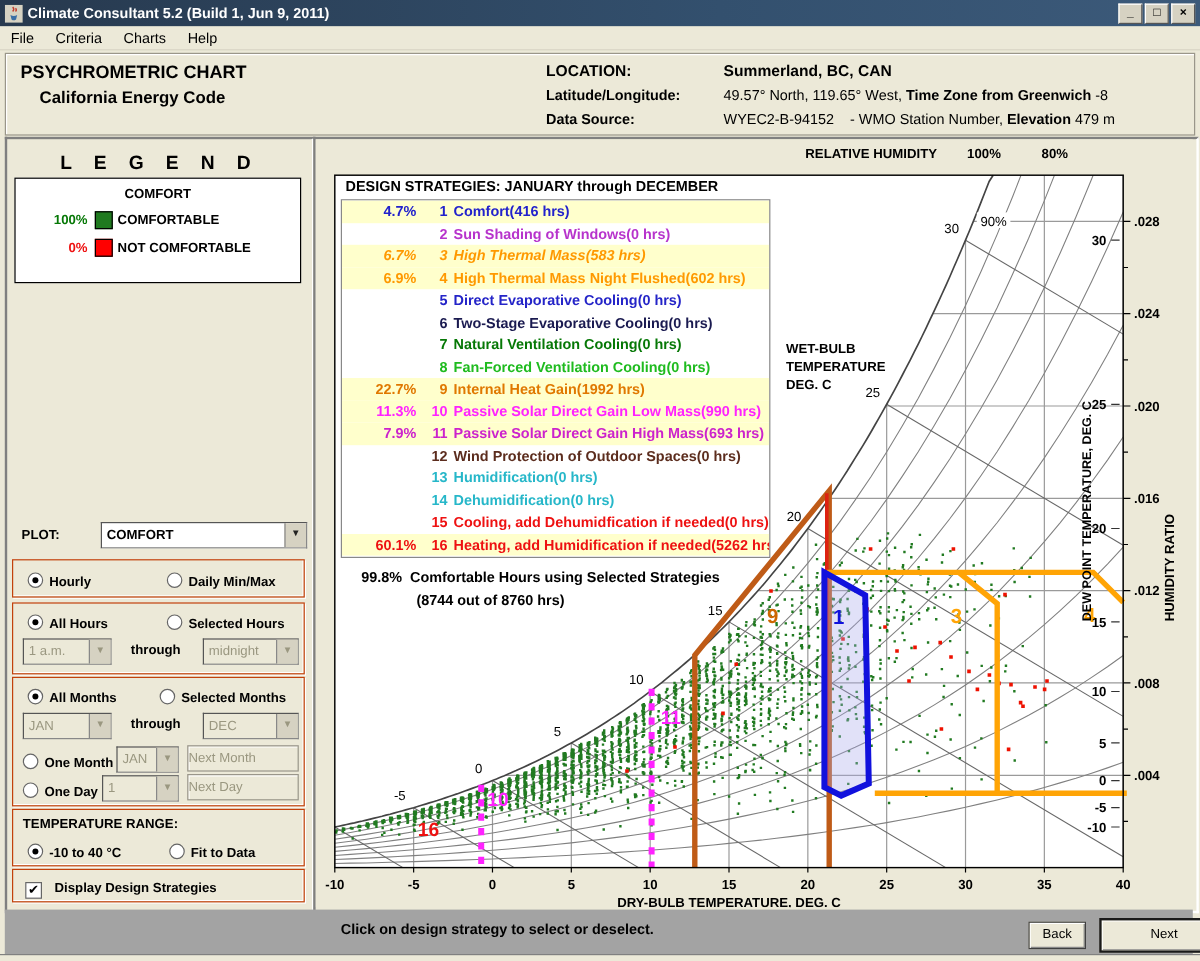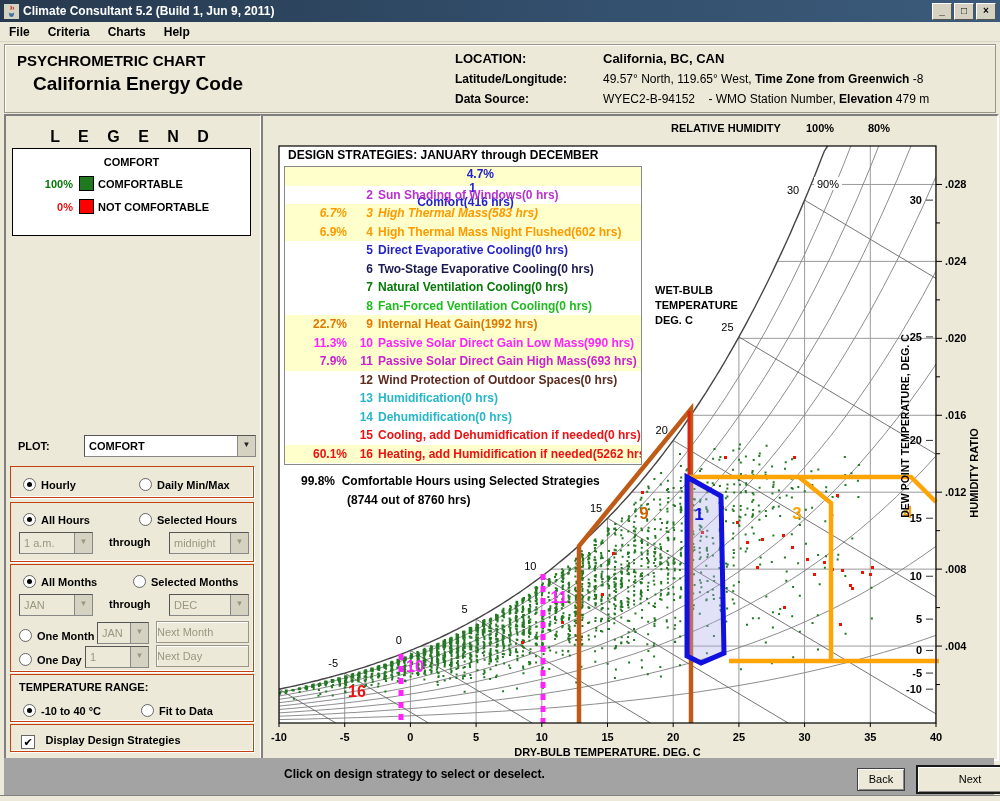--- a/index.html
+++ b/index.html
@@ -9,26 +9,26 @@
   .titlebar{position:absolute;left:0;top:0;width:1000px;height:22px;
     background:linear-gradient(90deg,#27394e,#33506e 60%,#3c5a7a);
     display:flex;align-items:center;color:#fff;}
   .titlebar .ttext{font-size:12px;font-weight:bold;margin-left:4px;}
   .javaicon{width:15px;height:15px;margin-left:4px;flex:0 0 auto;}
   .winbtns{position:absolute;right:4px;top:3px;display:flex;gap:2px;}
   .winbtn{width:18px;height:15px;background:#d6d2c2;border:1px solid #fff;
     border-right-color:#555;border-bottom-color:#555;font-size:10px;line-height:13px;
     text-align:center;font-weight:bold;color:#000;}
   .menubar{position:absolute;left:0;top:22px;width:1000px;height:19px;background:#ece9d8;
-    border-bottom:1px solid #d8d4c4;display:flex;align-items:center;font-weight:bold;}
+    border-bottom:1px solid #d8d4c4;display:flex;align-items:center;}
   .menubar span{font-size:12px;color:#000;padding:2px 9px;}
   .hdr{position:absolute;left:4px;top:44px;width:990px;height:67px;background:#ece9d8;
     border:1px solid #9a968a;box-shadow:1px 1px 0 #fff inset;}
   .hdr .t1{position:absolute;left:12px;top:7px;font-size:15px;font-weight:bold;}
-  .hdr .t2{position:absolute;left:28px;top:28px;font-size:19px;font-weight:bold;}
+  .hdr .t2{position:absolute;left:28px;top:28px;font-size:14px;font-weight:bold;}
   .hdr .lbl{position:absolute;font-size:12px;font-weight:bold;}
   .hdr .val{position:absolute;font-size:12px;}
   .sidebar{position:absolute;left:4px;top:114px;width:254px;height:643px;background:#ece9d8;
     border:2px solid;border-color:#808080 #fff #fff #808080;}
   .legend-title{position:absolute;left:0;top:12px;width:100%;text-align:center;
     font-size:16px;font-weight:bold;letter-spacing:7px;}
   .legend-box{position:absolute;left:6px;top:32px;width:237px;height:86px;background:#fff;
     border:1px solid #000;}
   .legend-box .ct{text-align:center;font-size:11px;font-weight:bold;margin-top:7px;}
   .lrow{display:flex;align-items:center;margin-top:8px;}
@@ -90,21 +90,21 @@
     <span>File</span>
     <span>Criteria</span>
     <span>Charts</span>
     <span>Help</span>
   </div>
 
 <div class="hdr">
   <div class="t1">PSYCHROMETRIC CHART</div>
   <div class="t2">California Energy Code</div>
   <div class="lbl" style="left:450px;top:6px;font-size:13px;">LOCATION:</div>
-  <div class="lbl" style="left:598px;top:6px;font-size:13px;">California, BC, CAN</div>
+  <div class="lbl" style="left:598px;top:6px;font-size:13px;">Summerland, BC, CAN</div>
   <div class="lbl" style="left:450px;top:27px;">Latitude/Longitude:</div>
   <div class="val" style="left:598px;top:27px;">
     <span>49.57° North, 119.65° West,</span>
     <b>Time Zone from Greenwich</b><span> -8</span>
   </div>
   <div class="lbl" style="left:450px;top:47px;">Data Source:</div>
   <div class="val" style="left:598px;top:47px;">
     <span>WYEC2-B-94152</span>&nbsp;&nbsp;&nbsp;
     <span>- WMO Station Number,</span>
     <b>Elevation</b><span> 479 m</span>
@@ -338,21 +338,21 @@
       <text x="392" y="193" font-size="11" font-family="Liberation Sans, sans-serif" font-weight="bold" fill="#000" text-anchor="start">TEMPERATURE</text>
       <text x="392" y="208" font-size="11" font-family="Liberation Sans, sans-serif" font-weight="bold" fill="#000" text-anchor="start">DEG. C</text>
       <text x="463" y="16" font-size="11" font-family="Liberation Sans, sans-serif" font-weight="bold" fill="#000" text-anchor="middle">RELATIVE HUMIDITY</text>
       <text x="557" y="16" font-size="11" font-family="Liberation Sans, sans-serif" font-weight="bold" fill="#000" text-anchor="middle">100%</text>
       <text x="616" y="16" font-size="11" font-family="Liberation Sans, sans-serif" font-weight="bold" fill="#000" text-anchor="middle">80%</text>
       <rect x="551" y="61" width="28" height="13" fill="#ffffff"></rect>
       <text x="565" y="72" font-size="11" font-family="Liberation Sans, sans-serif" font-weight="normal" fill="#000" text-anchor="middle">90%</text>
     </svg>
   <div class="strat-hdr">DESIGN STRATEGIES:  JANUARY through DECEMBER</div>
   <div class="strat-box" id="strategy-list">
-      <div class="srow" style="background: rgb(255, 255, 204); flex-direction: column;">
+      <div class="srow" style="background: rgb(255, 255, 204);">
         <span class="pct" style="color:#2222cc">4.7%</span>
         <span class="num" style="color:#2222cc">1</span>
         <span class="lab" style="color:#2222cc">Comfort(416 hrs)</span>
       </div>
       <div class="srow">
         <span class="pct" style="color:#b733cc"></span>
         <span class="num" style="color:#b733cc">2</span>
         <span class="lab" style="color:#b733cc">Sun Shading of Windows(0 hrs)</span>
       </div>
       <div class="srow" style="background: rgb(255, 255, 204); font-style: italic;">

